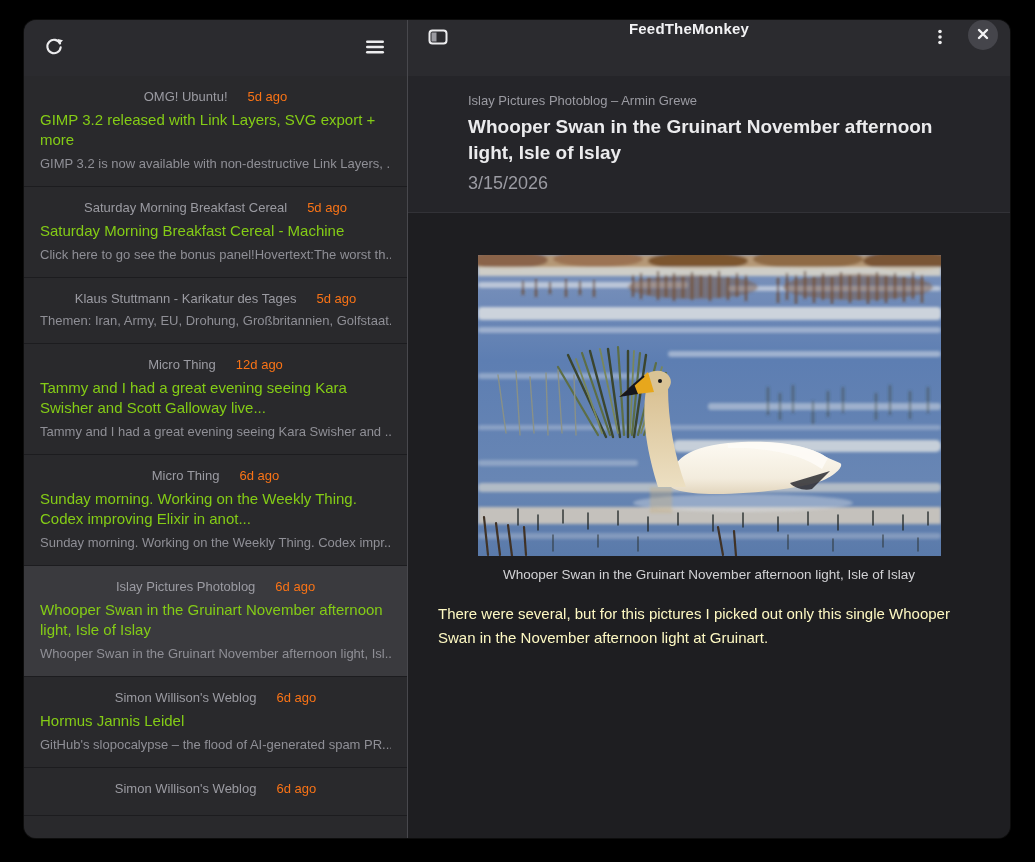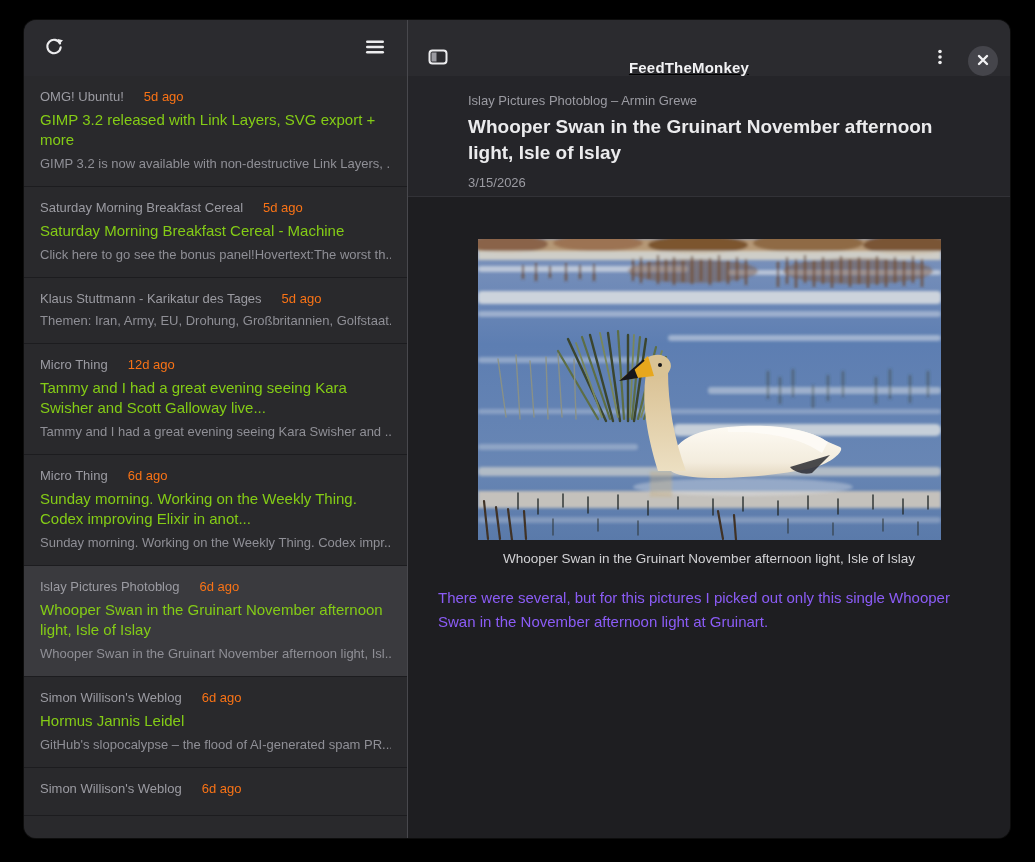--- a/index.html
+++ b/index.html
@@ -11,62 +11,62 @@
             box-shadow:0 0 0 1px rgba(255,255,255,0.05);
             display:grid; grid-template-columns:383px 1px 602px;
             grid-template-rows:56px 1fr; }
 
   
   .sidebar-header { grid-column:1; grid-row:1; background:#2b2b2f;
                     display:flex; align-items:center; justify-content:space-between;
                     padding:0 14px 0 12px; }
   .v-divider { grid-column:2; grid-row:1 / span 2; background:#48484d; }
   .main-header { grid-column:3; grid-row:1; background:#2b2b2f;
-                 display:flex; align-items:flex-end; padding:0 12px 0 12px;text-decoration:underline; }
+                 display:flex; align-items:flex-start; padding:0 12px 0 12px; }
   .main-header .title { flex:1; text-align:center; color:#f2f2f4;
                         font-size:15px; font-weight:700; letter-spacing:.2px; }
   .icon-btn { width:36px; height:36px; border:none; background:transparent;
               display:flex; align-items:center; justify-content:center;
               border-radius:8px; cursor:pointer; color:#ececee; }
   .close-btn { width:30px; height:30px; border-radius:50%; background:#45454b;
                border:none; display:flex; align-items:center; justify-content:center;
                margin-left:10px; cursor:pointer; }
 
   
   .feed-list { grid-column:1; grid-row:2; background:#29292c; overflow:hidden; }
   .feed-item { padding:12px 16px 13px 16px; border-bottom:1px solid #1c1c1f; }
   .feed-item.selected { background:#3a3a3e; }
-  .feed-item .meta-row { display:flex; justify-content:flex-start; gap:20px;
+  .feed-item .meta-row { display:flex; justify-content:center; gap:20px;
                          margin-bottom:4px; }
   .feed-item .feed-name { color:#9b9ba2; font-size:13px; line-height:18px;
                           white-space:nowrap; overflow:hidden; }
   .feed-item .date { color:#f97316; font-size:13px; line-height:18px; flex:none; }
   .feed-item .item-title { color:#84cc16; font-size:15px; line-height:20px;
                            margin-bottom:5px; display:-webkit-box;
                            -webkit-line-clamp:2; -webkit-box-orient:vertical;
                            overflow:hidden; }
   .feed-item .summary { color:#8f8f96; font-size:13px; line-height:18px;
                         white-space:nowrap; overflow:hidden; }
   .feed-item .summary:empty { display:none; }
 
   
   .article-pane { grid-column:3; grid-row:2; background:#1e1e21;
                   display:flex; flex-direction:column; overflow:hidden; }
   .article-header { background:#252529; border-bottom:1px solid #323237;
-                    padding:16px 40px 4px 60px; }
+                    padding:16px 40px 20px 60px; }
   .article-feed { color:#9b9ba2; font-size:13px; line-height:18px; margin-bottom:4px; }
   .article-title { color:#ebebed; font-size:19px; line-height:26px; font-weight:700;
                    max-width:505px; }
-  .article-date { color:#9b9ba2; font-size:13px; line-height:18px; margin-top:8px; }
+  .article-date { color:#9b9ba2; font-size:18px; line-height:18px; margin-top:8px; }
 
   .article-body { padding:42px 30px 20px 30px; }
   figure.article-figure { width:463px; margin:0 auto; }
   .photo { width:463px; height:301px; display:block; }
   figcaption { margin-top:11px; text-align:center; color:#d2d2d5; font-size:13.5px; }
-  .article-text { margin-top:20px; color:#8b5cf6; font-size:15px; line-height:24px;
+  .article-text { margin-top:20px; color:#fef9c3; font-size:15px; line-height:24px;
                   max-width:525px; }
 </style>
 </head>
 <body>
 
 <div class="window">
 
   <div class="sidebar-header">
     <button class="icon-btn">
       <span>

